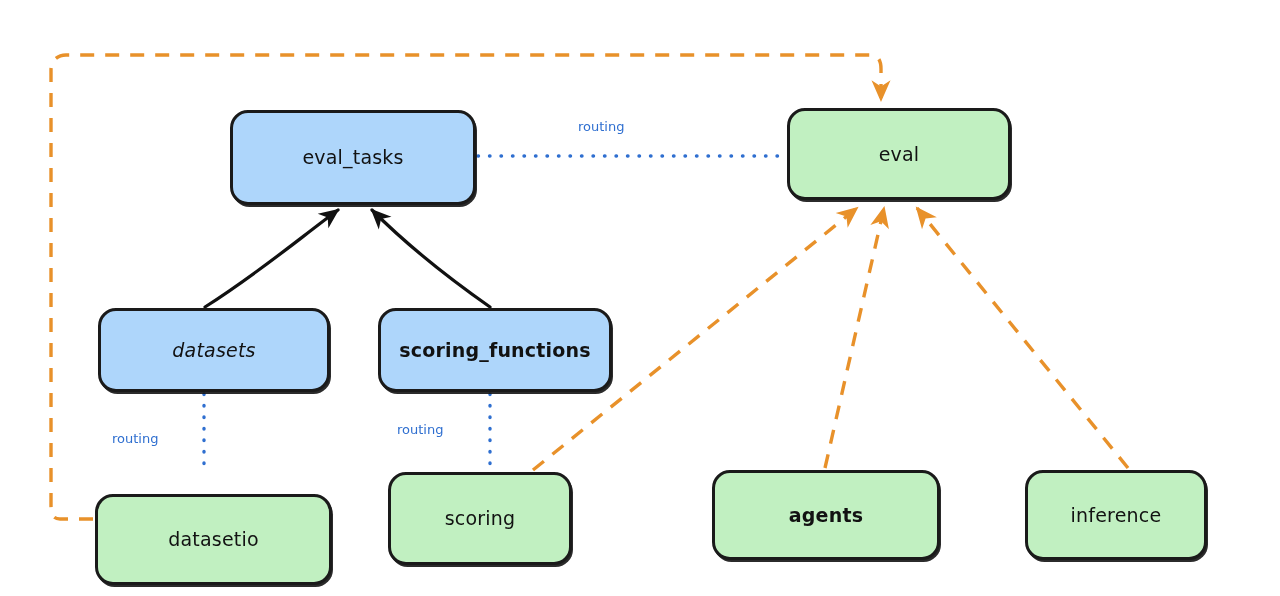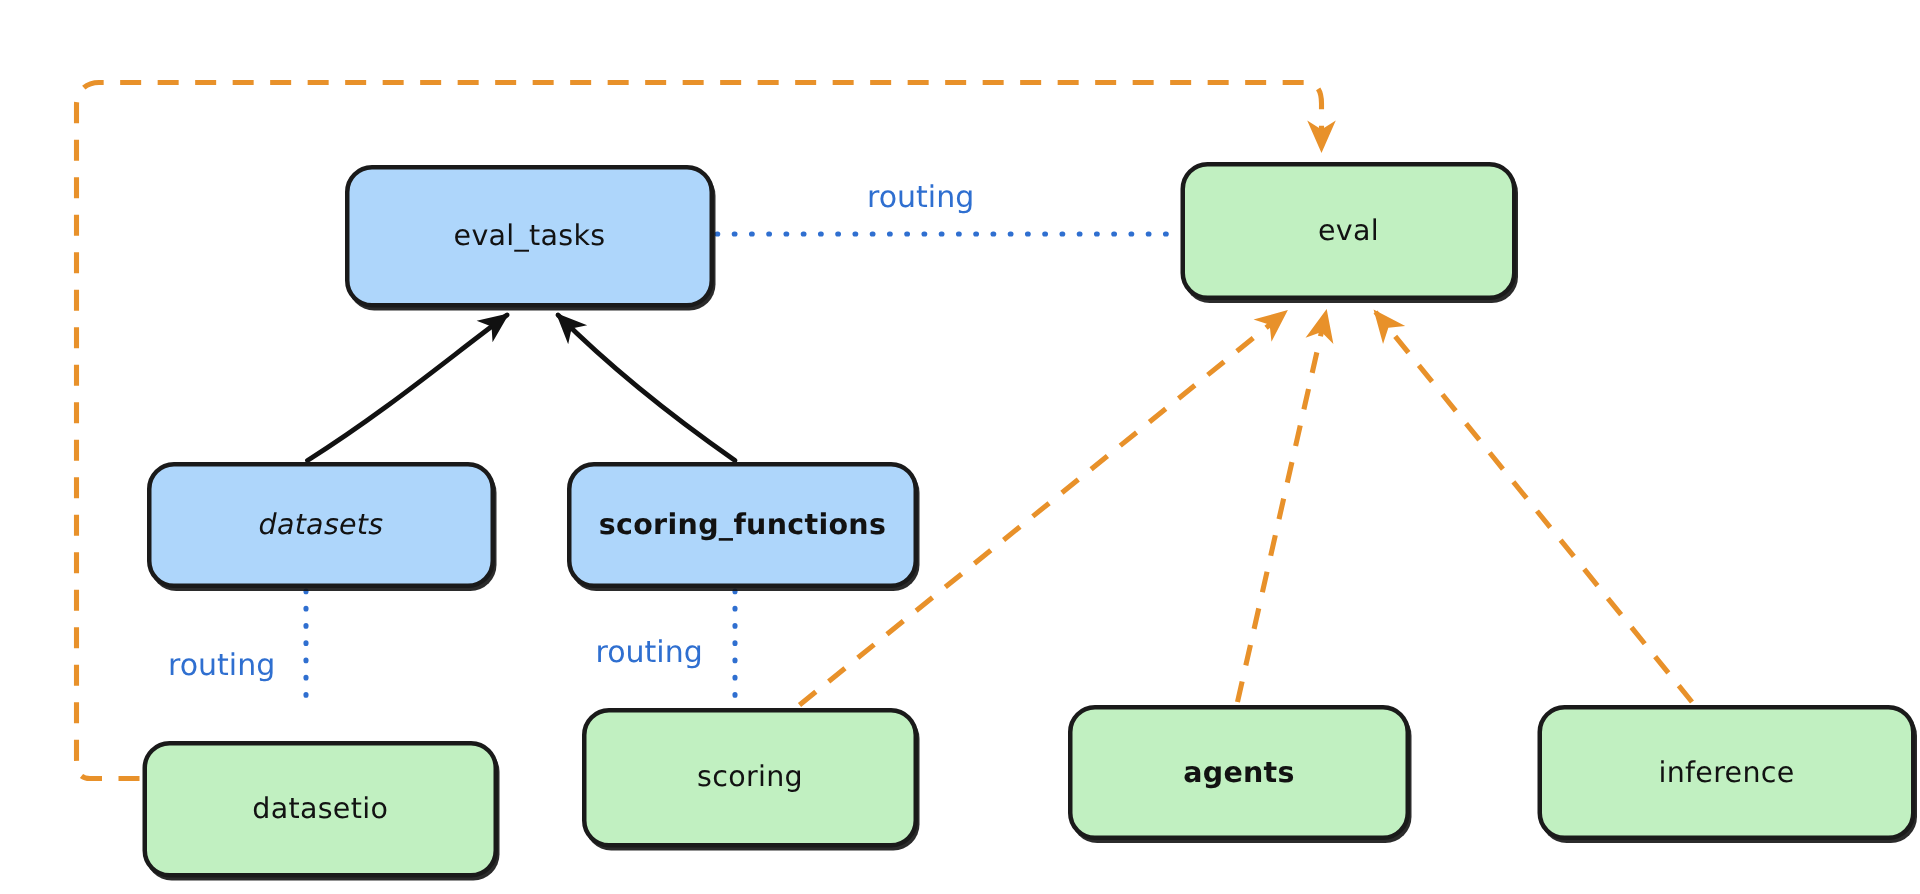--- a/index.html
+++ b/index.html
@@ -43,21 +43,21 @@
     letter-spacing: 0.2px;
     line-height: 1.1;
     white-space: nowrap;
   }
   .node.blue  { background: #aed6fb; }
   .node.green { background: #c1f0c1; }
 
   .edge-label {
     position: absolute;
     font-family: "DejaVu Sans", sans-serif;
-    font-size: 20px;
+    font-size: 13px;
     color: #2f6fd0;
     white-space: nowrap;
     z-index: 4;
   }
 </style>
 </head>
 <body>
 
 <div id="canvas">
 
@@ -105,29 +105,29 @@
   </div>
 
   <div class="node blue" style="left:378px; top:308px; width:234px; height:84px;font-weight:bold;">
     <span>scoring_functions</span>
   </div>
 
   <div class="node green" style="left:95px; top:494px; width:237px; height:91px;">
     <span>datasetio</span>
   </div>
 
-  <div class="node green" style="left:388px; top:472px; width:224px; height:93px;">
+  <div class="node green" style="left:388px; top:472px; width:184px; height:93px;">
     <span>scoring</span>
   </div>
 
   <div class="node green" style="left:712px; top:470px; width:228px; height:90px;font-weight:bold;">
     <span>agents</span>
   </div>
 
-  <div class="node green" style="left:1025px; top:470px; width:252px; height:90px;">
+  <div class="node green" style="left:1025px; top:470px; width:182px; height:90px;">
     <span>inference</span>
   </div>
 
   <div class="edge-label" style="left:578px; top:119px;">routing</div>
   <div class="edge-label" style="left:112px; top:431px;">routing</div>
   <div class="edge-label" style="left:397px; top:422px;">routing</div>
 
 </div>
 
 </body></html>

